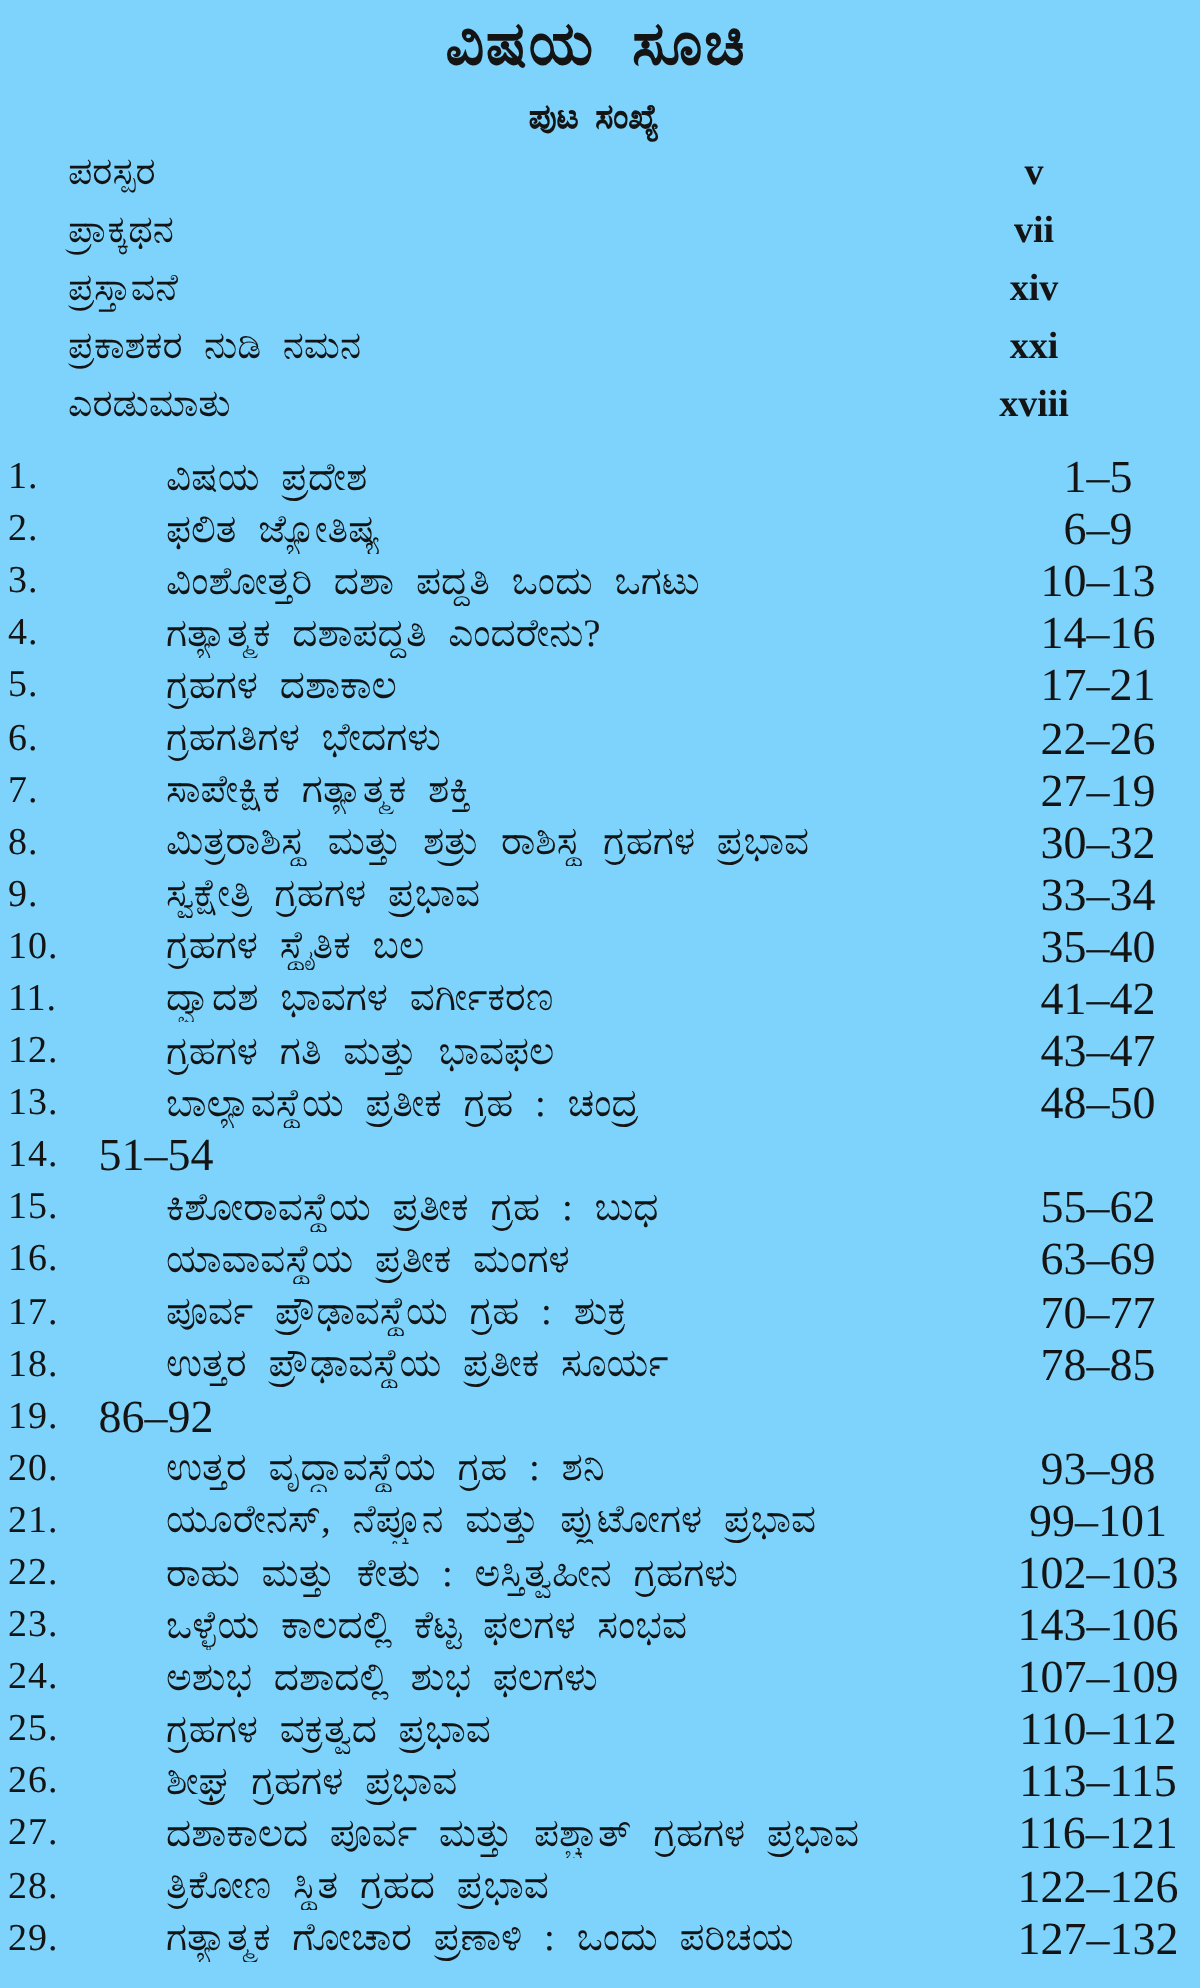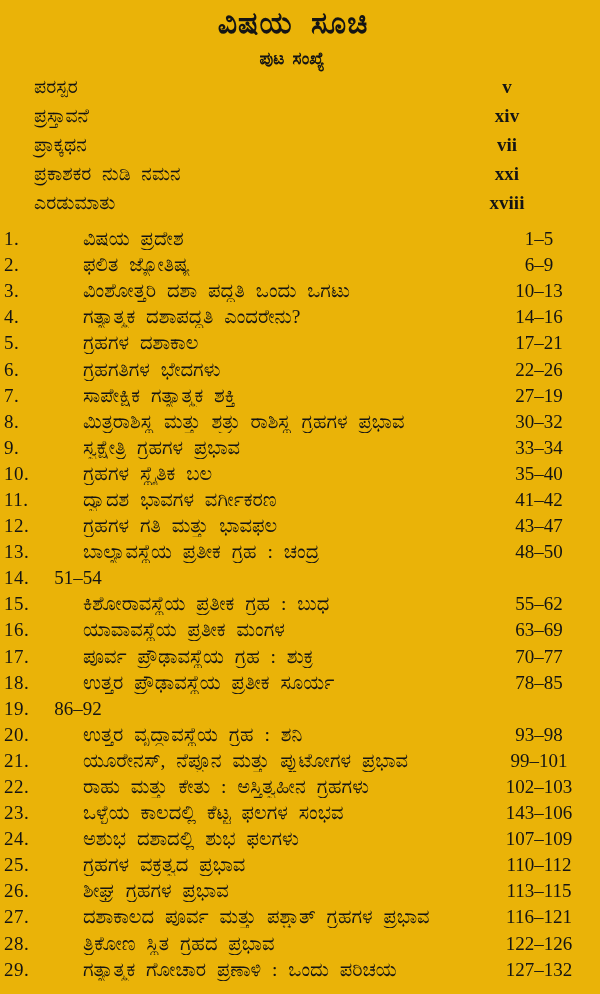--- a/index.html
+++ b/index.html
@@ -6,24 +6,24 @@
     margin: 0;
     padding: 0;
     background: #e8e8e6;
   }
   .page {
     position: relative;
     width: 600px;
     height: 994px;
     margin: 0 auto;
     box-sizing: border-box;
-    background: #eab308;
+    background: #7dd3fc;
     color: #141414;
     font-family: "Liberation Serif", "DejaVu Serif", serif;
-    padding: 4px 18px 0 4px;
+    padding: 4px 8px 0 4px;
     overflow: hidden;
   }
   .title {
     text-align: center;
     font-size: 30px;
     line-height: 38px;
     font-weight: 700;
     letter-spacing: 1px;
     word-spacing: 10px;
   }
@@ -78,43 +78,43 @@
     word-spacing: 6px;
     white-space: nowrap;
     overflow: hidden;
     padding-right: 2px;
     margin-left: 48px;
   }
   .ch-pages {
     width: 86px;
     flex-shrink: 0;
     text-align: center;
-    font-size: 19px;
+    font-size: 23px;
   }
 </style>
 </head>
 <body>
 
 <div class="page">
   <div class="title">ವಿಷಯ ಸೂಚಿ</div>
 
   <div class="col-header">ಪುಟ ಸಂಖ್ಯೆ</div>
 
   <div class="front-matter">
       <div class="fm-row">
         <div class="fm-label">ಪರಸ್ಪರ</div>
         <div class="fm-page">v</div>
       </div>
       <div class="fm-row">
+        <div class="fm-label">ಪ್ರಾಕ್ಕಥನ</div>
+        <div class="fm-page">vii</div>
+      </div>
+      <div class="fm-row">
         <div class="fm-label">ಪ್ರಸ್ತಾವನೆ</div>
         <div class="fm-page">xiv</div>
-      </div>
-      <div class="fm-row">
-        <div class="fm-label">ಪ್ರಾಕ್ಕಥನ</div>
-        <div class="fm-page">vii</div>
       </div>
       <div class="fm-row">
         <div class="fm-label">ಪ್ರಕಾಶಕರ ನುಡಿ ನಮನ</div>
         <div class="fm-page">xxi</div>
       </div>
       <div class="fm-row">
         <div class="fm-label">ಎರಡುಮಾತು</div>
         <div class="fm-page">xviii</div>
       </div>
     </div>

